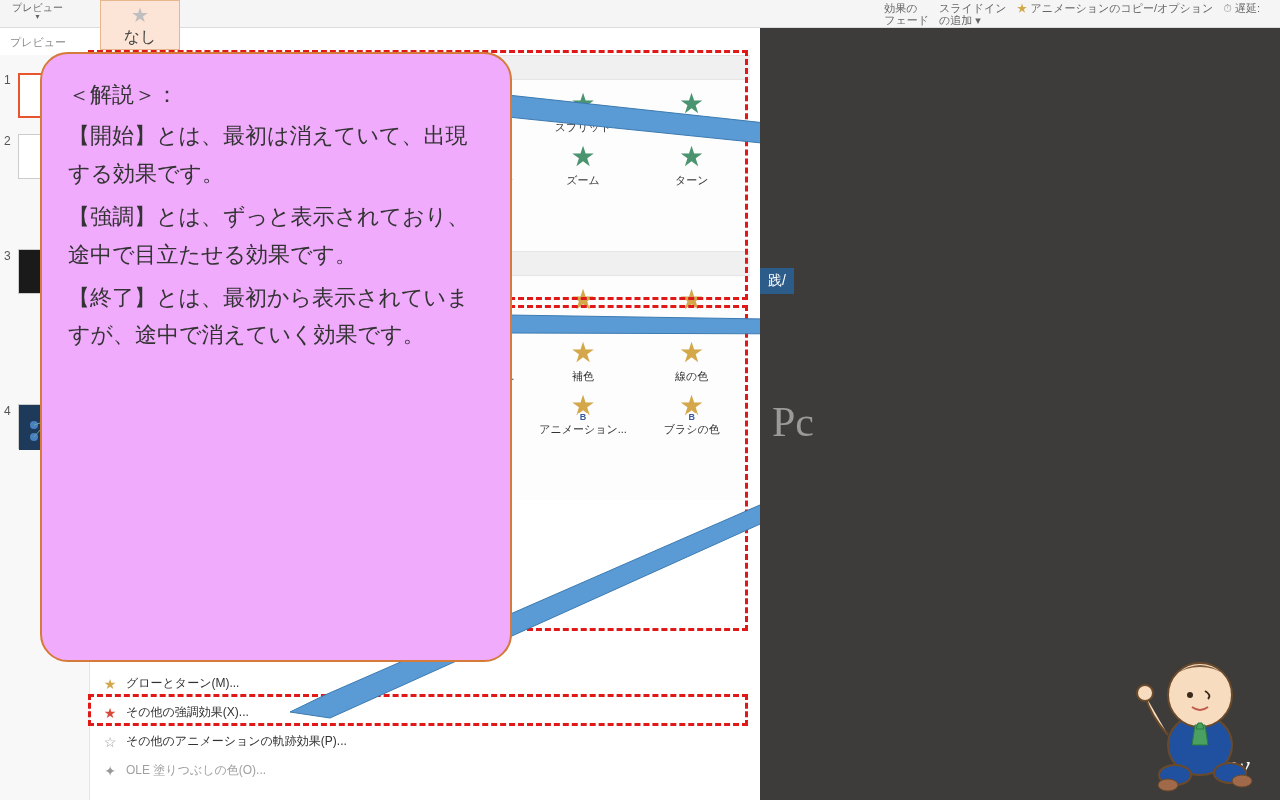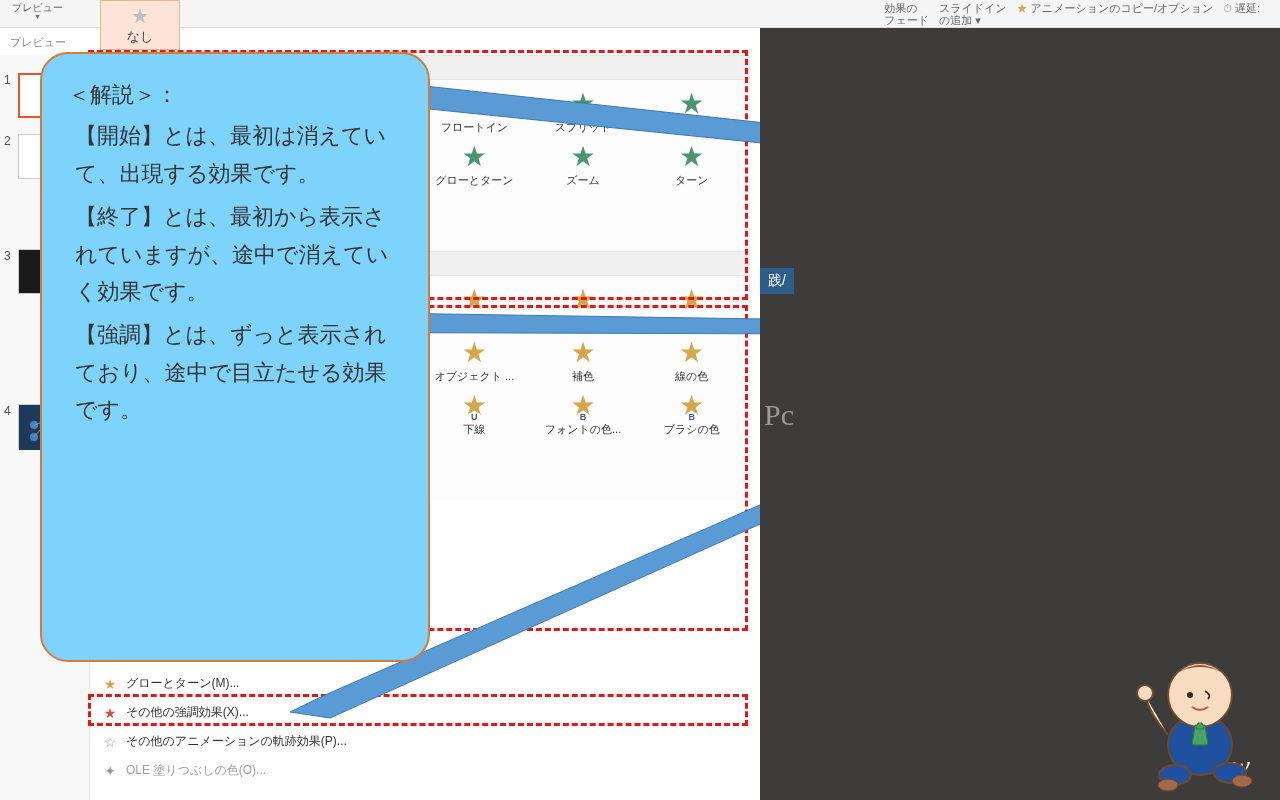--- a/index.html
+++ b/index.html
@@ -41,21 +41,21 @@
   top: 0; left: 100px;
   width: 80px; height: 50px;
   background: #fce4d6;
   border: 1px solid #e7b68a;
   display: flex;
   flex-direction: column;
   align-items: center;
   justify-content: center;
 }
 .none-item .star { color: #bfbfbf; font-size: 20px; }
-.none-item .lbl { font-size: 13px; color: #444; }
+.none-item .lbl { font-size: 16px; color: #444; }
 
 
 .thumb-panel {
   position: absolute;
   top: 55px; left: 0;
   width: 90px;
   height: 745px;
   background: #f8f8f8;
   border-right: 1px solid #e6e6e6;
   padding: 8px 6px;
@@ -160,53 +160,53 @@
 
 .right-panel {
   position: absolute;
   top: 28px; left: 760px;
   width: 520px; height: 772px;
   background: #3d3c3a;
 }
 .callout {
   position: absolute;
   top: 52px; left: 40px;
-  width: 390px;
+  width: 472px;
   min-height: 610px;
-  background: #7dd3fc;
+  background: #f0abfc;
   border: 2px solid #d67a3a;
   border-radius: 28px;
   padding: 22px 26px;
   font-size: 22px;
   color: #333;
   line-height: 1.7;
 }
 .callout .hd { margin-bottom: 4px; }
-.callout p { margin-bottom: 6px; margin-left: 7px; }
+.callout p { margin-bottom: 6px; }
 
 
 .mascot {
   position: absolute;
   right: 10px; bottom: 5px;
   width: 180px; height: 150px;
 }
 .mascot svg { width: 100%; height: 100%; }
 
 
 .blue-tab {
   position: absolute;
   top: 240px; left: 0;
   background: #2c5c8a;
   color: #fff;
   font-size: 14px;
   padding: 4px 8px;
 }
 .pc-letters {
-  position: absolute; top: 370px; left: 4px;
-  color: #9a9a9a; font-size: 30px; font-family: serif;
+  position: absolute; top: 370px; left: 12px;
+  color: #9a9a9a; font-size: 42px; font-family: serif;
 }
 .www-text {
   position: absolute; bottom: 18px; right: 30px;
   color: #fff; font-size: 28px; font-style: italic; font-family: serif;
 }
 </style>
 </head>
 <body>
 
 <div class="ribbon">
@@ -383,21 +383,21 @@
       <div class="effect">
         <span class="ico">★<span class="badge">A</span></span>
         <span class="lbl">フォントの色</span>
       </div>
       <div class="effect">
         <span class="ico">★<span class="badge">U</span></span>
         <span class="lbl">下線</span>
       </div>
       <div class="effect">
         <span class="ico">★<span class="badge">B</span></span>
-        <span class="lbl">フォントの色...</span>
+        <span class="lbl">アニメーション...</span>
       </div>
       <div class="effect">
         <span class="ico">★<span class="badge">B</span></span>
         <span class="lbl">ブラシの色</span>
       </div>
       <div class="effect">
         <span class="ico">★<span class="badge">A</span></span>
         <span class="lbl">ウェーブ</span>
       </div>
     </div>
@@ -442,22 +442,22 @@
 
 <div class="right-panel">
   <div class="blue-tab">践/</div>
   <div class="pc-letters">Pc</div>
   <div class="www-text">ww</div>
 </div>
 
 <div class="callout">
   <div class="hd">＜解説＞：</div>
   <p>【開始】とは、最初は消えていて、出現する効果です。</p>
+  <p>【強調】とは、ずっと表示されており、途中で目立たせる効果です。</p>
   <p>【終了】とは、最初から表示されていますが、途中で消えていく効果です。</p>
-  <p>【強調】とは、ずっと表示されており、途中で目立たせる効果です。</p>
 </div>
 
 <div class="mascot">
   <svg viewBox="0 0 180 150">
 
     <ellipse cx="110" cy="100" rx="32" ry="30" fill="#2050a0" stroke="#6a4a2a" stroke-width="2"></ellipse>
 
     <circle cx="110" cy="50" r="32" fill="#f8dcc0" stroke="#6a4a2a" stroke-width="2"></circle>
 
     <path d="M85 30 Q110 10 135 30 Q125 22 110 22 Q95 22 85 30" fill="#7a5a3a"></path>

